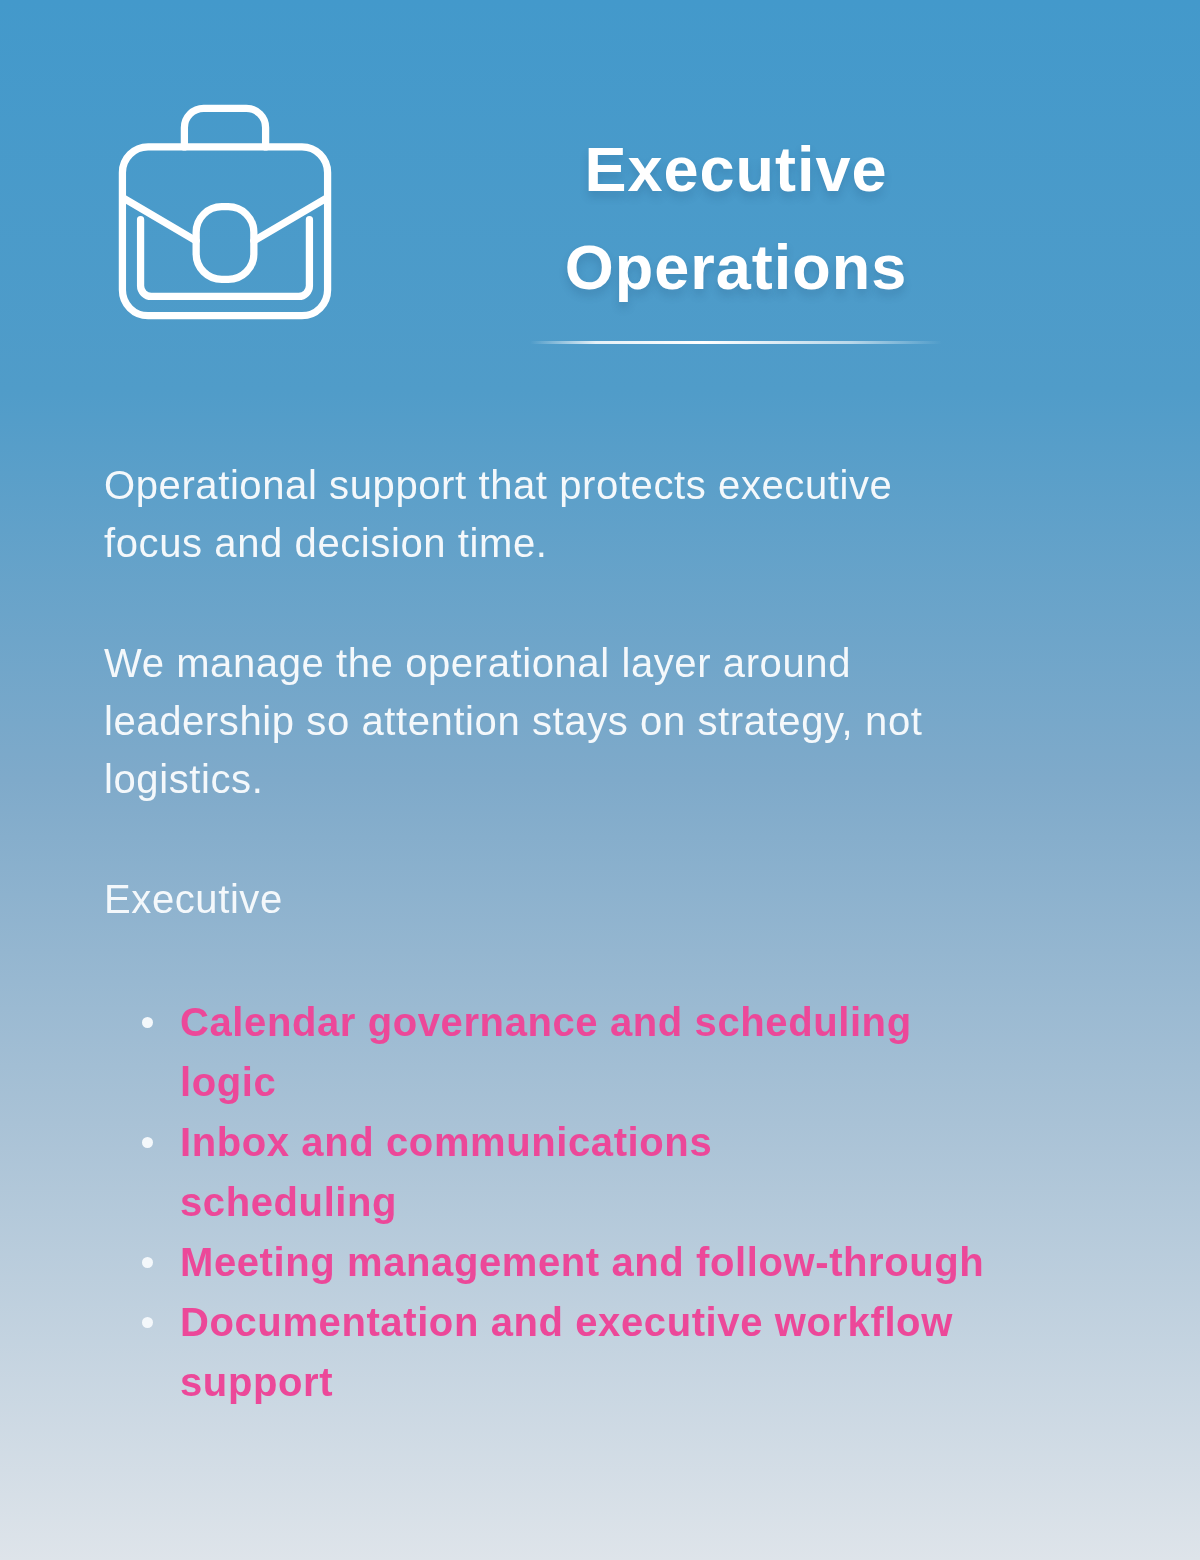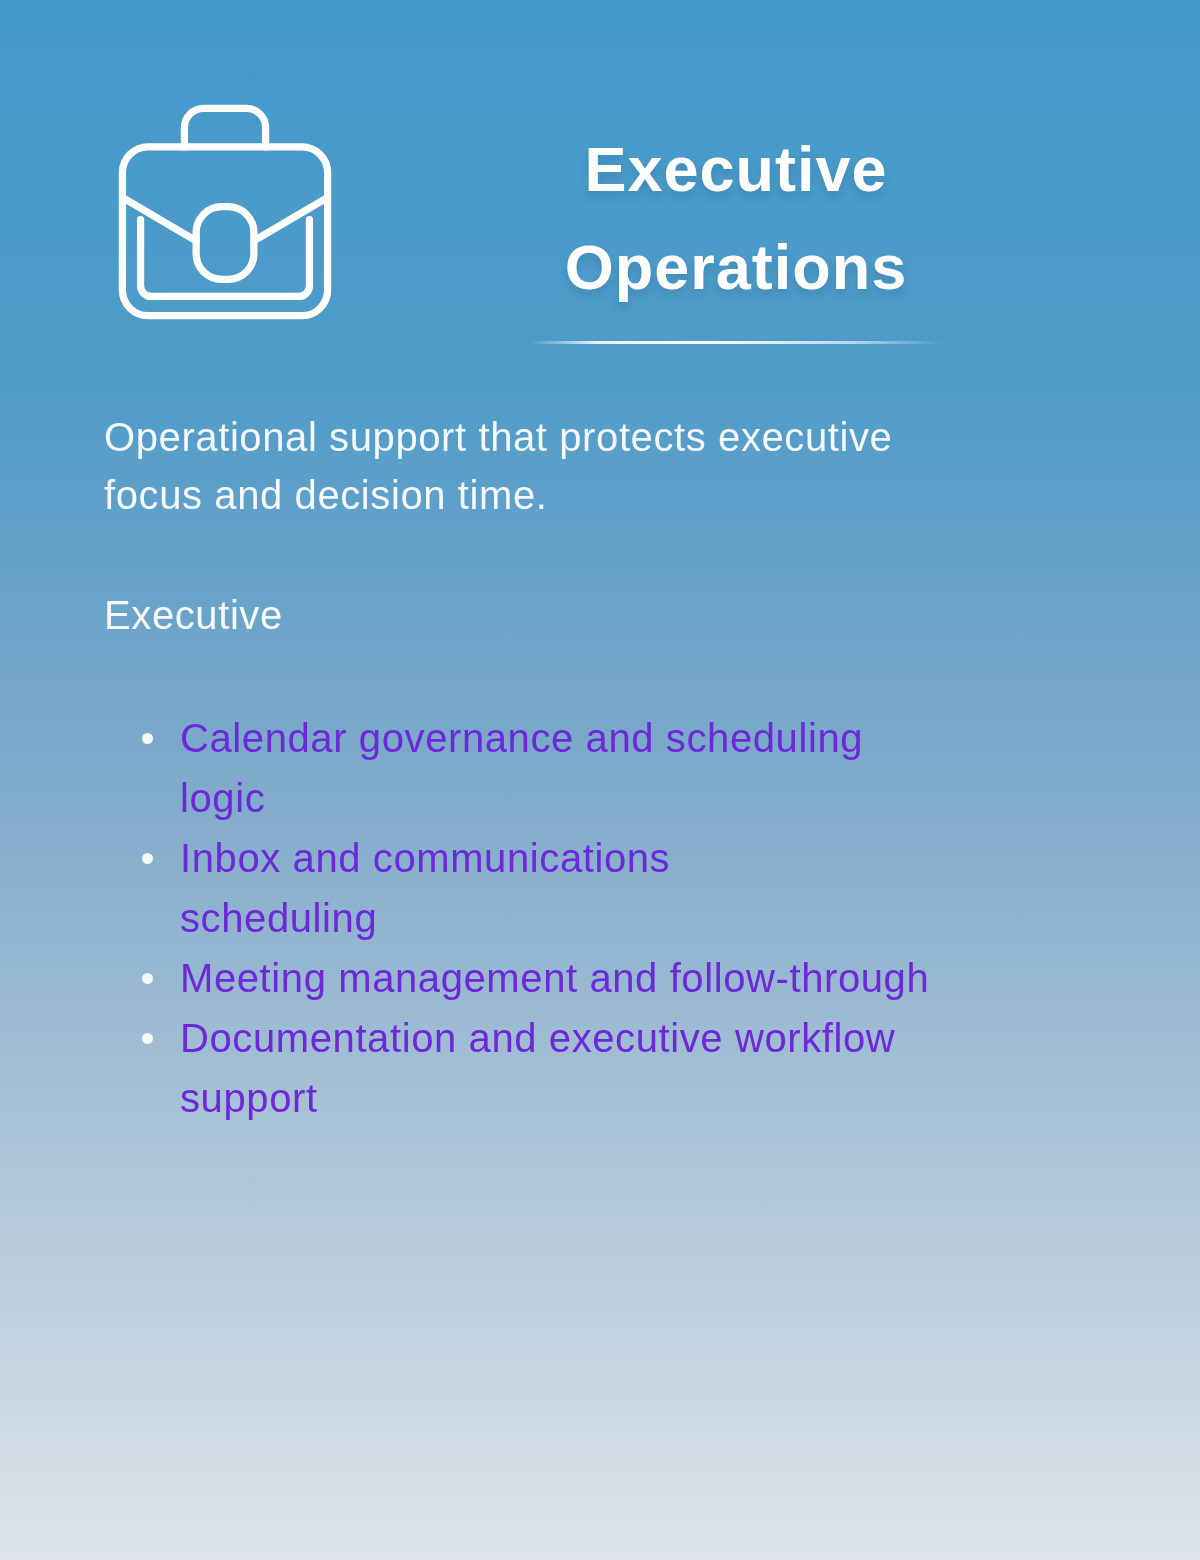--- a/index.html
+++ b/index.html
@@ -40,21 +40,21 @@
     margin: 24px auto 0 auto;
     border-radius: 2px;
     background: linear-gradient(90deg,
       rgba(255,255,255,0) 0%,
       rgba(255,255,255,0.85) 16%,
       #ffffff 42%,
       rgba(255,255,255,0.6) 78%,
       rgba(255,255,255,0) 100%);
   }
 
-  .content { margin-top: 64px; }
+  .content { margin-top: 112px; }
   .para {
     margin: 0 0 62px 0;
     font-size: 40px;
     line-height: 1.45;
     letter-spacing: 0.6px;
     white-space: pre-line;
     color: #f4f8fb;
   }
   .includes {
     margin: 0 0 64px 0;
@@ -63,21 +63,22 @@
     letter-spacing: 0.6px;
     color: #f4f8fb;
   }
   .bullets { list-style: none; margin: 0; padding: 0; }
   .bullets li {
     position: relative;
     padding-left: 76px;
     font-size: 40px;
     line-height: 1.5;
     letter-spacing: 0.6px;
-    color: #6d28d9;
+    color: #ec4899;
+    font-weight: bold;
   }
   .dot {
     position: absolute;
     left: 38px;
     top: 25px;
     width: 11px;
     height: 11px;
     border-radius: 50%;
     background: #f4f8fb;
   }
@@ -107,20 +108,23 @@
     <div class="title-col">
       <h1 class="title">Executive
 Operations</h1>
       <div class="divider"></div>
     </div>
   </header>
 
   <main class="content">
     <p class="para">Operational support that protects executive
 focus and decision time.</p>
+    <p class="para">We manage the operational layer around
+leadership so attention stays on strategy, not
+logistics.</p>
     <p class="includes">Executive</p>
     <ul class="bullets">
       <li>
         <span class="dot"></span>
         <span class="li-text">Calendar governance and scheduling
 logic</span>
       </li>
       <li>
         <span class="dot"></span>
         <span class="li-text">Inbox and communications

